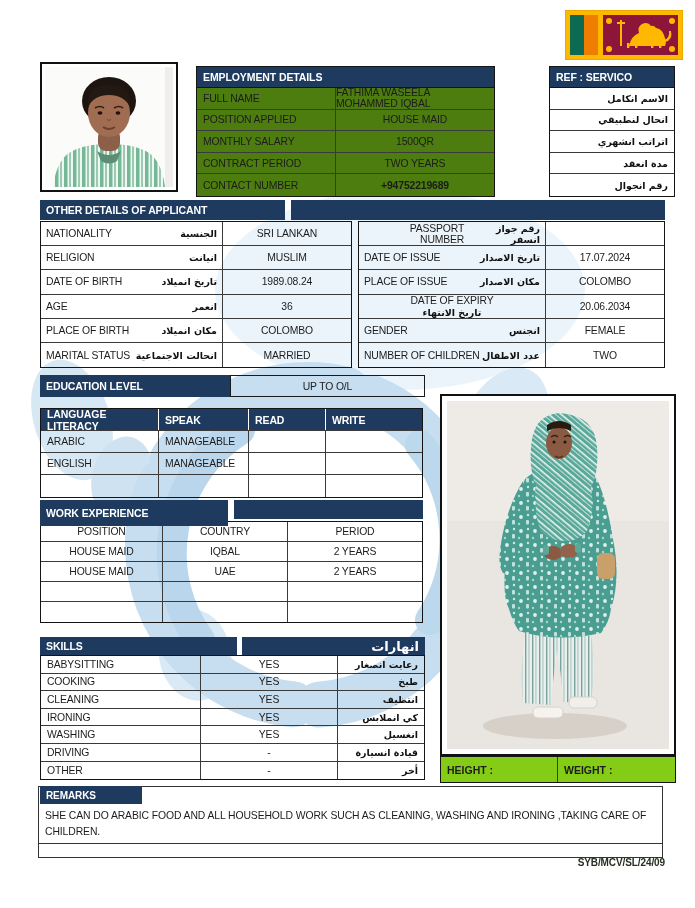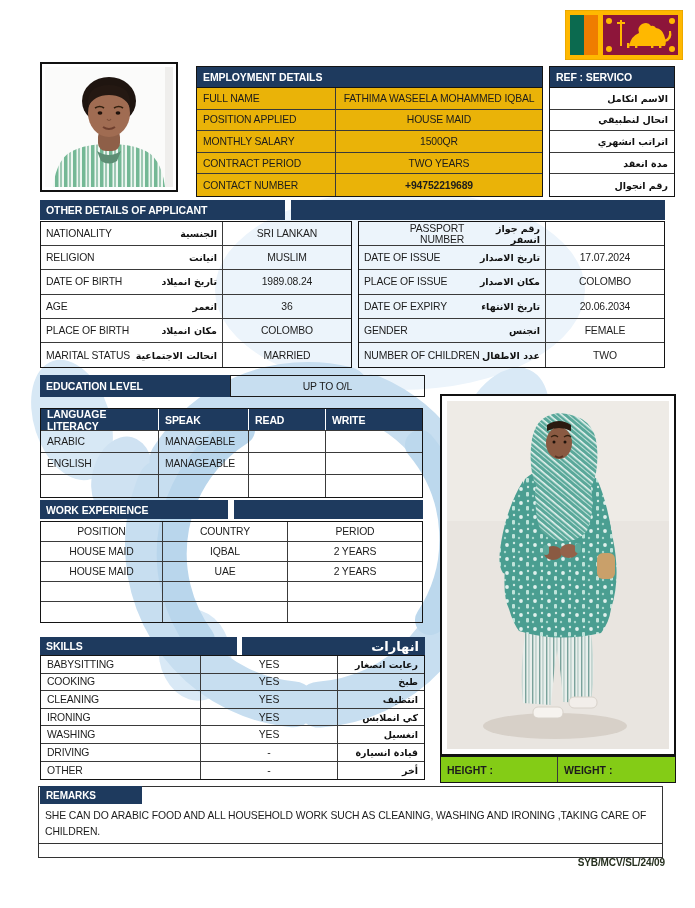--- a/index.html
+++ b/index.html
@@ -8,21 +8,21 @@
   .wm { position:absolute; left:0; top:0; width:695px; height:908px; z-index:0; pointer-events:none; }
   .layer { position:absolute; z-index:1; }
 
   .bar { background:#1e3a5e; color:#ffffff; font-size:10.5px; font-weight:bold;
          display:flex; align-items:center; padding:0 6px; letter-spacing:-0.1px; }
   .cellbrd { border:1.6px solid #1a1a1a; }
   .txt { color:#1c1c1c; font-size:10.4px; letter-spacing:-0.15px; }
   .ar { font-family:"DejaVu Sans",sans-serif; font-size:9.5px; font-weight:bold; color:#111; direction:rtl; }
 
   
-  .empA { position:absolute; left:196px; top:66px; width:347px; border:1.8px solid #141414; background:#eab308; }
+  .empA { position:absolute; left:196px; top:66px; width:299px; border:1.8px solid #141414; background:#4d7c0f; }
   .empB { position:absolute; left:549px; top:66px; width:126px; border:1.8px solid #141414; background:#fff; }
   .emp-head { height:21px; border-bottom:1px solid #141414; }
   .emp-row { display:flex; height:21.6px; border-bottom:1px solid #3a3a3a; }
   .emp-row:last-child { border-bottom:none; }
   .emp-label { width:139px; border-right:1px solid #3a3a3a; display:flex; align-items:center; padding-left:6px; }
   .emp-value { flex:1; display:flex; align-items:center; justify-content:center; }
   .emp-ar { height:21.6px; border-bottom:1px solid #3a3a3a; display:flex; align-items:center; justify-content:flex-start; padding:0 6px; }
   .emp-ar:last-child { border-bottom:none; }
   .bold { font-weight:bold; }
 
@@ -212,21 +212,21 @@
       <div class="od-value txt">17.07.2024</div>
     </div>
     <div class="od-row">
       <div class="od-label" style="width:187px;">
           <span class="txt">PLACE OF ISSUE</span>
           <span class="ar" dir="rtl">مكان الاصدار</span>
         </div>
       <div class="od-value txt">COLOMBO</div>
     </div>
     <div class="od-row">
-      <div class="od-label" style="width:187px;">
+      <div class="od-label" style="width:187px;flex-direction:column;">
           <span class="txt">DATE OF EXPIRY</span>
           <span class="ar" dir="rtl">تاريخ الانتهاء</span>
         </div>
       <div class="od-value txt">20.06.2034</div>
     </div>
     <div class="od-row">
       <div class="od-label" style="width:187px;text-align:right;">
           <span class="txt">GENDER</span>
           <span class="ar" dir="rtl">انجنس</span>
         </div>
@@ -264,21 +264,21 @@
       <div class="gcell txt" style="flex:1;"></div>
     </div>
     <div class="grow" style="height:22px;">
       <div class="gcell txt" style="width:118px;"></div>
       <div class="gcell txt" style="width:90px;"></div>
       <div class="gcell txt" style="width:77px;"></div>
       <div class="gcell txt" style="flex:1;"></div>
     </div>
   </div>
 
-  <div class="layer bar" style="left:40px; top:500px; width:188px; height:19px;">WORK EXPERIENCE</div>
+  <div class="layer bar" style="left:40px; top:500px; width:188px; height:26px;">WORK EXPERIENCE</div>
   <div class="layer bar" style="left:234px; top:500px; width:189px; height:19px;"></div>
   <div class="gtable" style="left:40px; top:521px; width:383px;">
     <div class="grow" style="height:20px;">
       <div class="gcell center txt" style="width:122px;">POSITION</div>
       <div class="gcell center txt" style="width:125px;">COUNTRY</div>
       <div class="gcell center txt" style="flex:1;">PERIOD</div>
     </div>
     <div class="grow" style="height:20px;">
       <div class="gcell center txt" style="width:122px;">HOUSE MAID</div>
       <div class="gcell center txt" style="width:125px;">IQBAL</div>

